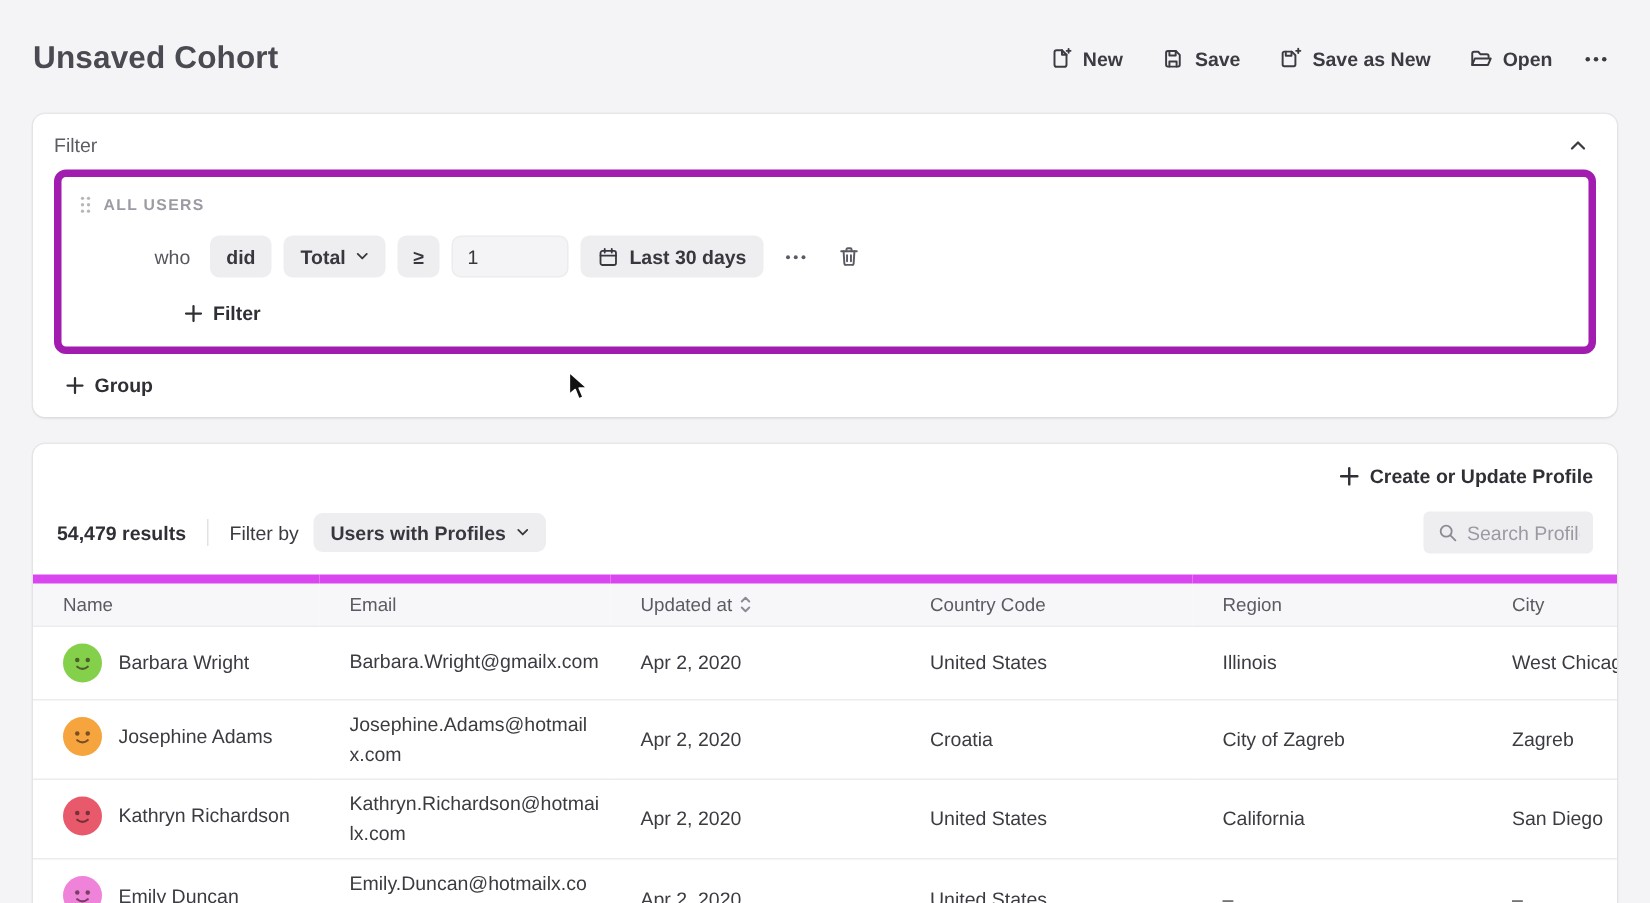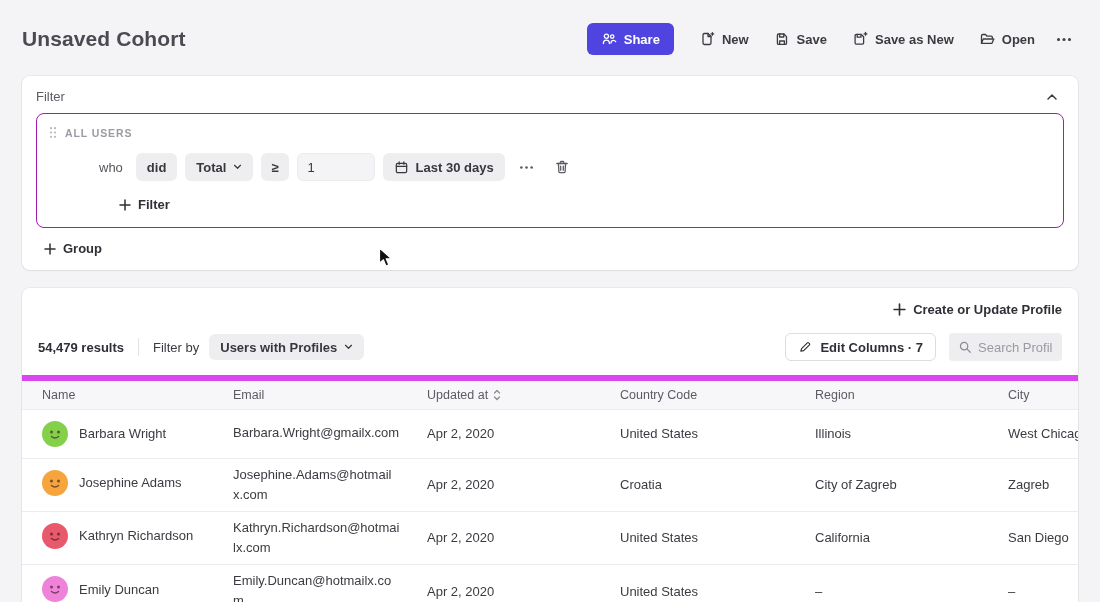--- a/index.html
+++ b/index.html
@@ -30,21 +30,21 @@
   
   .card {
     background:#fff; border-radius:8px;
     box-shadow:0 0 0 1px rgba(20,20,40,.05), 0 1px 2px rgba(20,20,40,.05);
   }
   .filter-card { padding:11px 14px 12px; margin-bottom:18px; }
   .filter-head { display:flex; align-items:center; justify-content:space-between; padding:2px 2px 9px 0; }
   .filter-head .lbl { color:#5c5c64; font-size:13px; }
   .collapse-btn { background:none; border:none; cursor:pointer; padding:2px 4px; display:inline-flex; }
 
-  .group-box { border:1px solid #a21caf; border-radius:8px; padding:12px 12px 13px; }
+  .group-box { border:5px solid #a21caf; border-radius:8px; padding:12px 12px 13px; }
   .group-head { display:flex; align-items:center; gap:8px; color:#9b9ba3; font-size:10.5px; font-weight:700; letter-spacing:.9px; }
   .filter-row { display:flex; align-items:center; gap:8px; margin:14px 0 0 22px; }
   .who { color:#55555d; margin-right:5px;margin-left:28px; }
   .chip {
     background:#eeeef1; border:none; border-radius:6px; height:28px;
     padding:0 11px; font-family:inherit; font-size:13px; font-weight:600; color:#37373e;
     display:inline-flex; align-items:center; gap:7px; cursor:pointer; line-height:1;text-align:right;
   }
   .chip.op { padding:0 10px; }
   .value-input {
@@ -105,31 +105,20 @@
 </style>
 </head>
 <body>
 
 <div class="page" data-name="page">
 
   <div class="top-header" data-name="page-header">
     <div class="page-title" data-name="page-title">Unsaved Cohort</div>
     <div class="actions" data-name="header-actions">
 
-      <button class="btn primary" data-name="share-button">
-        <span data-name="share-icon" style="display:inline-flex">
-          <svg width="16" height="16" viewBox="0 0 16 16" fill="none" stroke="#fff" stroke-width="1.3" stroke-linecap="round">
-            <circle cx="5.4" cy="5.2" r="2.1"></circle>
-            <path d="M2.4 12.6c0-2 1.4-3.4 3-3.4s3 1.4 3 3.4"></path>
-            <circle cx="11.2" cy="5.6" r="1.7"></circle>
-            <path d="M9.9 12.2c.2-1.7 1.2-2.8 2.6-2.8 1 0 1.7.5 2.2 1.3"></path>
-          </svg>
-        </span>
-        <span data-name="share-label">Share</span>
-      </button>
 
       <button class="btn" data-name="new-button">
         <span data-name="new-document-icon" style="display:inline-flex">
           <svg width="16" height="16" viewBox="0 0 16 16" fill="none" stroke="#3b3b42" stroke-width="1.3" stroke-linecap="round" stroke-linejoin="round">
             <path d="M9 2.5H5.4A1.4 1.4 0 0 0 4 3.9v8.2a1.4 1.4 0 0 0 1.4 1.4h5.2A1.4 1.4 0 0 0 12 12.1V5.5z"></path>
             <path d="M9 2.5v3h3"></path>
             <path d="M13.4 1.6v2.6M12.1 2.9h2.6"></path>
           </svg>
         </span>
         <span data-name="new-label">New</span>
@@ -298,28 +287,20 @@
         <span data-name="profiles-filter-value">Users with Profiles</span>
         <span data-name="chevron-down-icon" style="display:inline-flex">
           <svg width="9" height="6" viewBox="0 0 10 7" fill="none" stroke="#37373e" stroke-width="1.4" stroke-linecap="round" stroke-linejoin="round">
               <path d="M1.5 1.5L5 5l3.5-3.5"></path>
             </svg>
         </span>
       </button>
 
       <span class="spacer" data-name="spacer"></span>
 
-      <button class="edit-columns" data-name="edit-columns-button">
-        <span data-name="pencil-icon" style="display:inline-flex">
-          <svg width="14" height="14" viewBox="0 0 16 16" fill="none" stroke="#2f2f36" stroke-width="1.3" stroke-linecap="round" stroke-linejoin="round">
-            <path d="M3.2 12.8l.9-3 6.6-6.6a1 1 0 0 1 1.4 0l1 1a1 1 0 0 1 0 1.4l-6.6 6.6z"></path>
-          </svg>
-        </span>
-        <span data-name="edit-columns-label">Edit Columns · 7</span>
-      </button>
 
       <div class="search-box" data-name="search-profiles-box">
         <span data-name="search-icon" style="display:inline-flex">
           <svg width="14" height="14" viewBox="0 0 16 16" fill="none" stroke="#8b8b93" stroke-width="1.4" stroke-linecap="round">
             <circle cx="7" cy="7" r="4.2"></circle>
               <path d="M10.2 10.2L14 14"></path>
           </svg>
         </span>
         <input type="text" data-name="search-profiles-input" placeholder="Search Profiles..." style="">
       </div>

